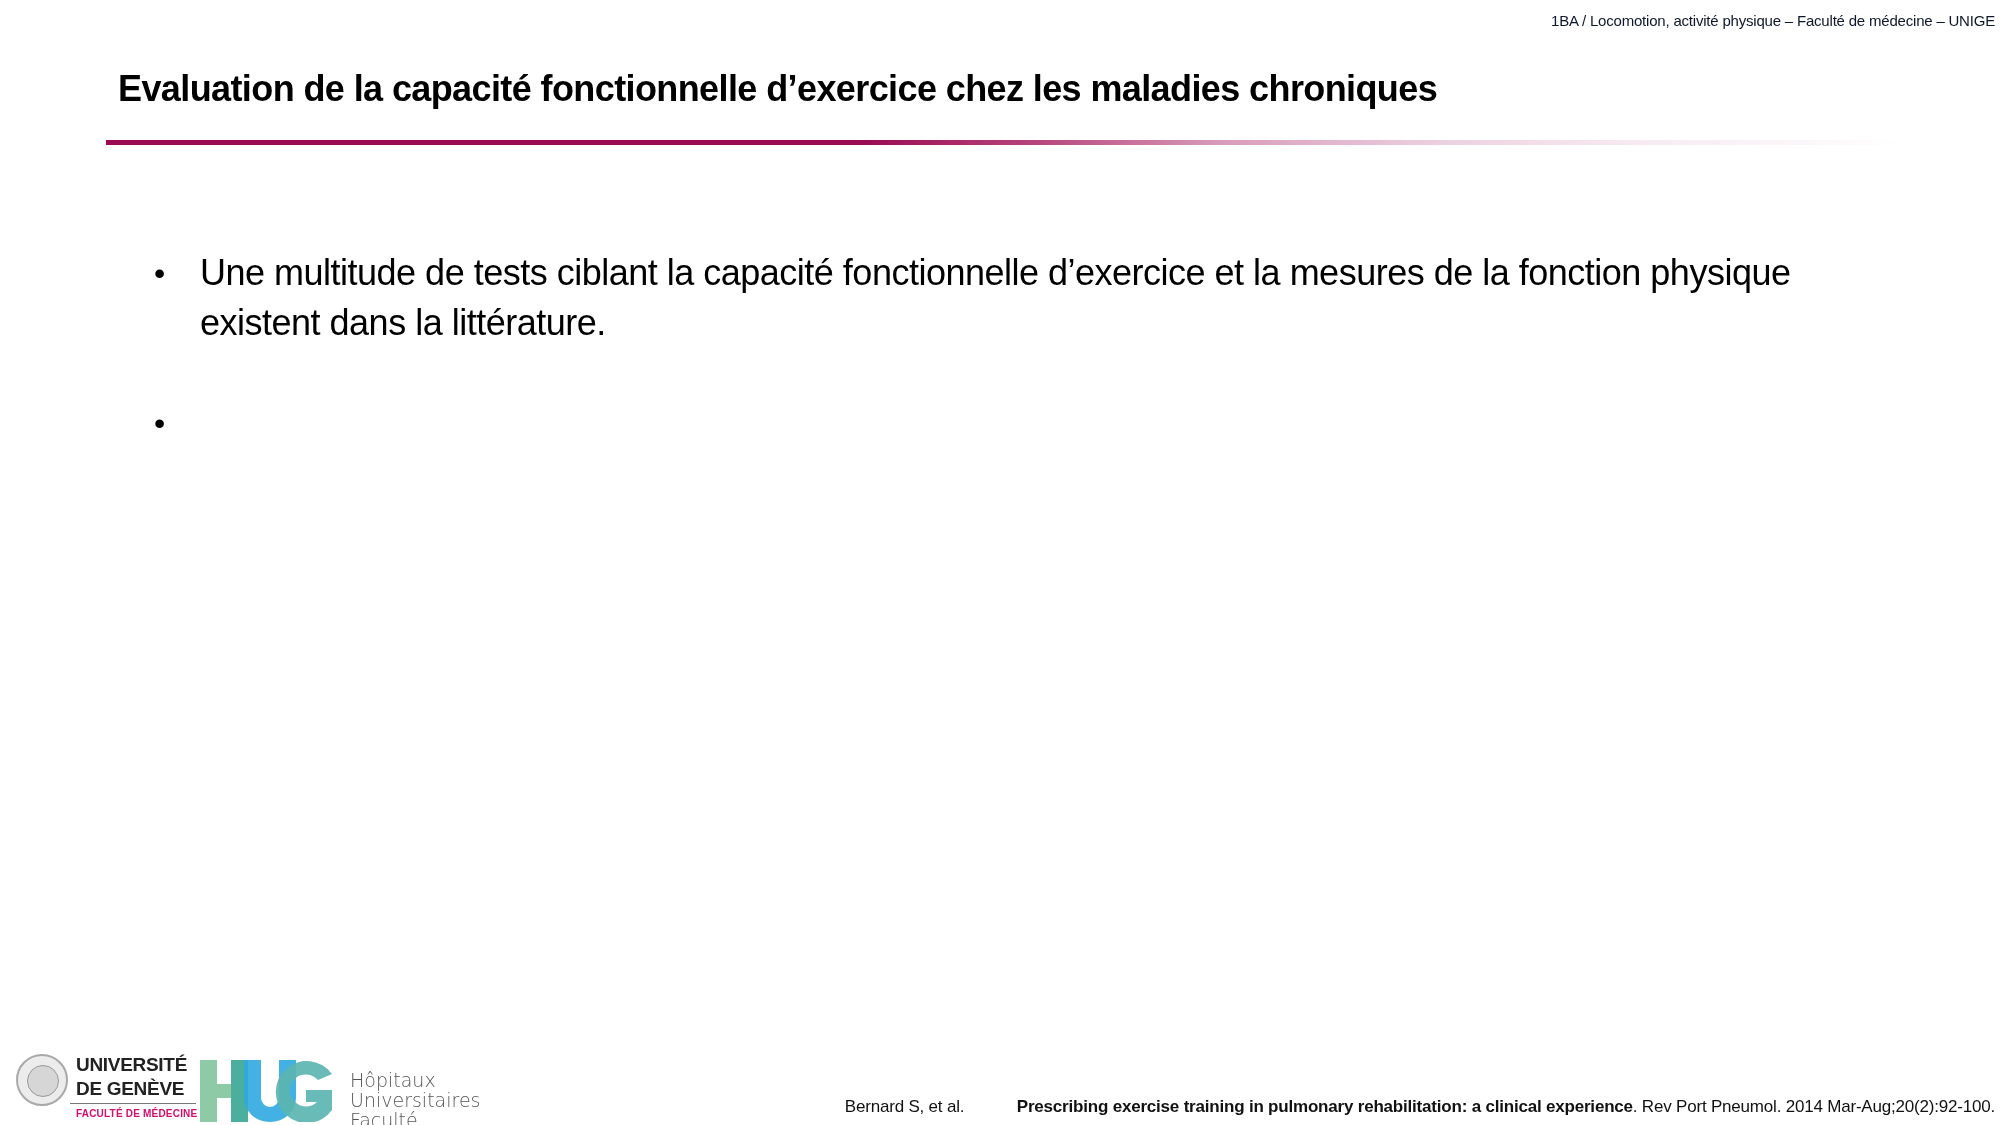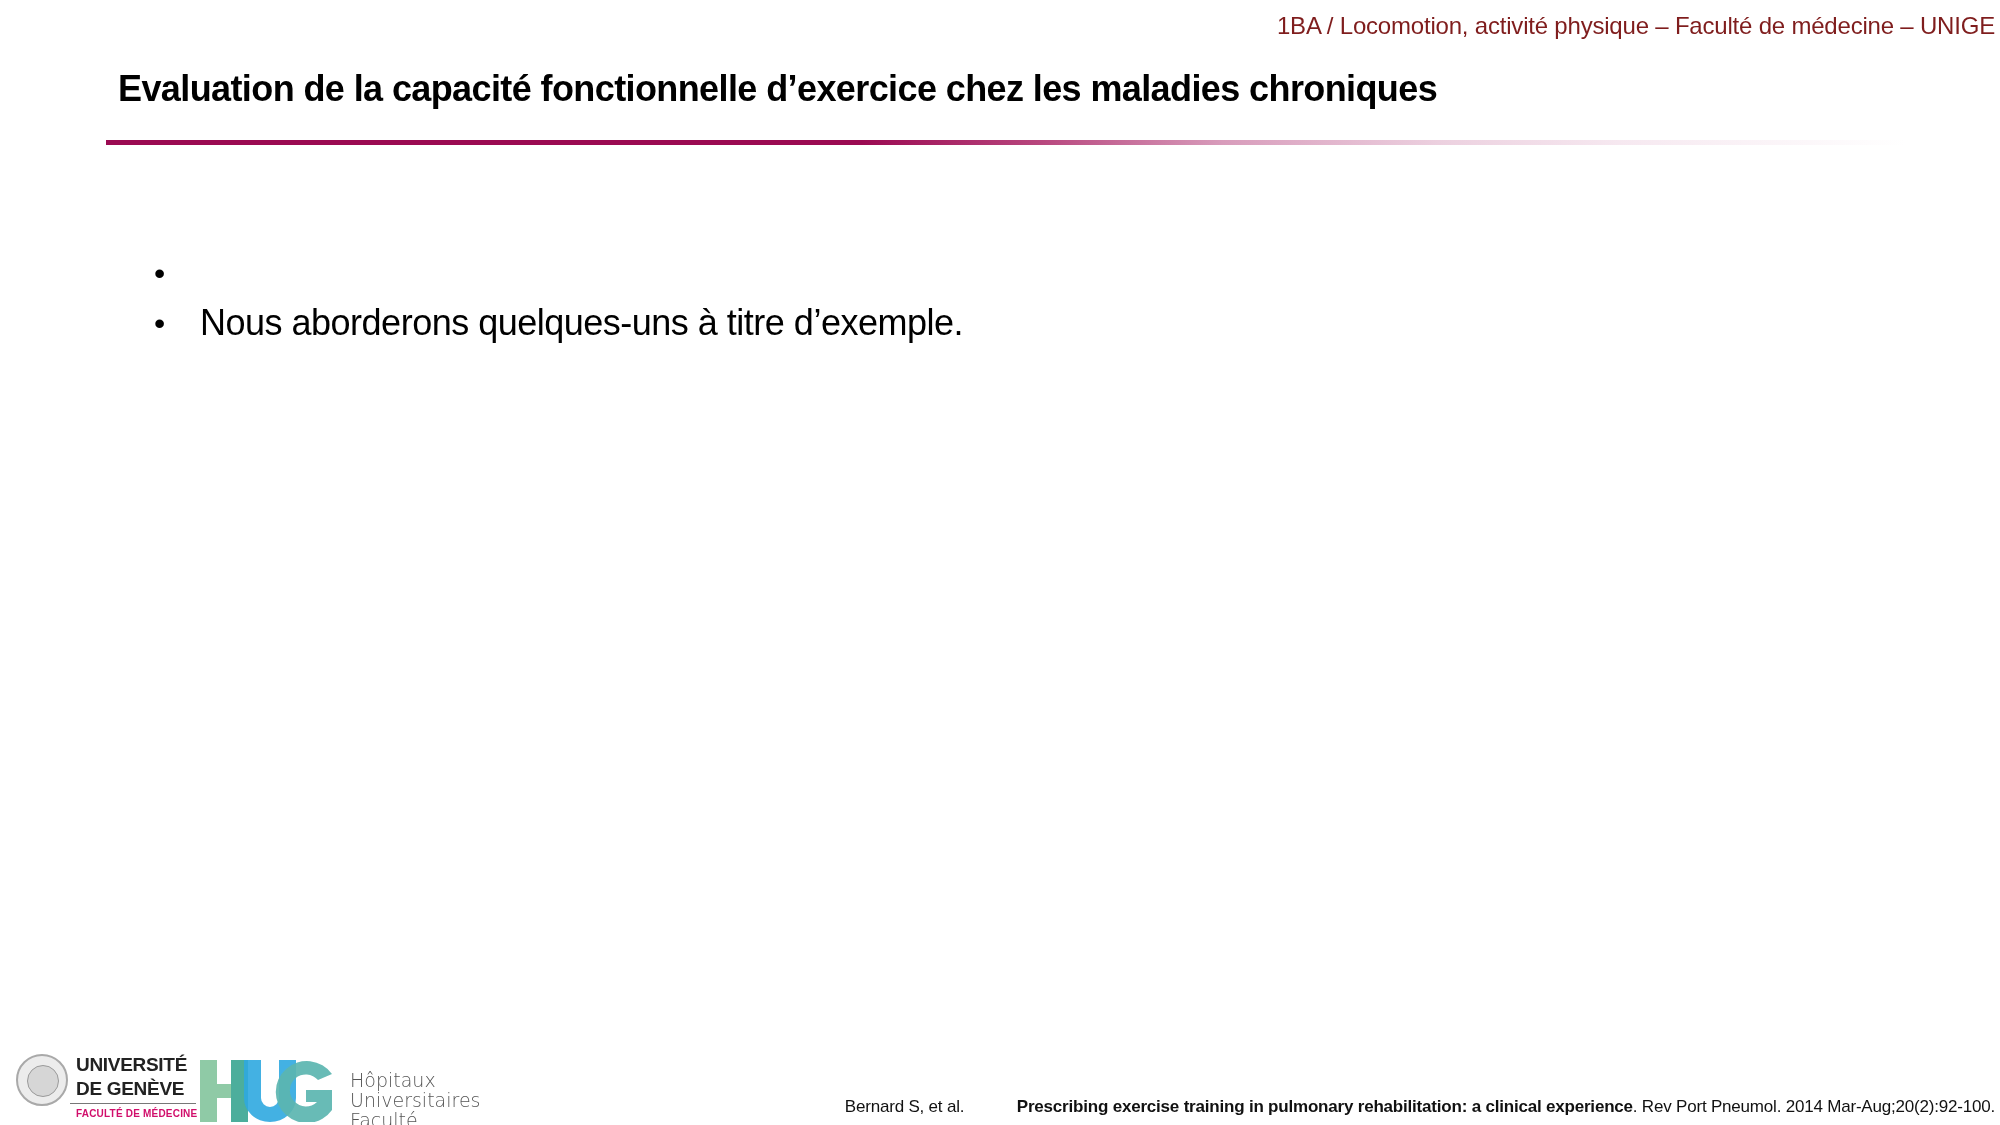--- a/index.html
+++ b/index.html
@@ -2,21 +2,21 @@
 <html><head>
   <meta charset="utf-8">
   <style>
     html, body { margin: 0; padding: 0; }
     body {
       width: 2000px; height: 1125px; background: #ffffff; position: relative; overflow: hidden;
       font-family: "Liberation Sans", "DejaVu Sans", sans-serif; color: #000;
     }
     .header-course {
       position: absolute; top: 12px; right: 5px;
-      font-size: 24px; color: #7f1d1d; font-weight: 300; letter-spacing: -0.2px;
+      font-size: 15px; color: #0f172a; font-weight: 300; letter-spacing: -0.2px;
     }
     .slide-title {
       position: absolute; left: 110px; top: 60px;
       font-size: 36px; font-weight: bold; letter-spacing: -0.6px; color: #000;
     }
     .title-rule {
       position: absolute; left: 106px; top: 140px; width: 1800px; height: 5px;
       background: linear-gradient(to right, #9b0a52 0%, #9b0a52 42%, #b8477e 52%, #d89cbb 62%, #ecd0df 74%, #f6e8f0 84%, rgba(255,255,255,0) 100%);
     }
     .bullets {
@@ -65,24 +65,24 @@
 
   <div class="header-course">1BA / Locomotion, activité physique – Faculté de médecine – UNIGE</div>
 
   <h1 class="slide-title" style="margin:8px;">Evaluation de la capacité fonctionnelle d’exercice chez les maladies chroniques</h1>
 
   <div class="title-rule"></div>
 
   <ul class="bullets">
     <li class="bullet">
       <span class="bullet-dot">•</span>
+      <span>Une multitude de tests ciblant la capacité fonctionnelle d’exercice  et la mesures de la fonction physique existent dans la littérature.</span>
     </li>
     <li class="bullet">
       <span class="bullet-dot">•</span>
-      <span>Nous aborderons quelques-uns à titre d’exemple.</span>
     </li>
   </ul>
 
   <div class="logo-unige">
     <div class="seal">
       <div class="seal-inner"></div>
     </div>
     <div class="unige-line1">UNIVERSITÉ</div>
     <div class="unige-line2">DE GENÈVE</div>
     <div class="unige-rule"></div>

